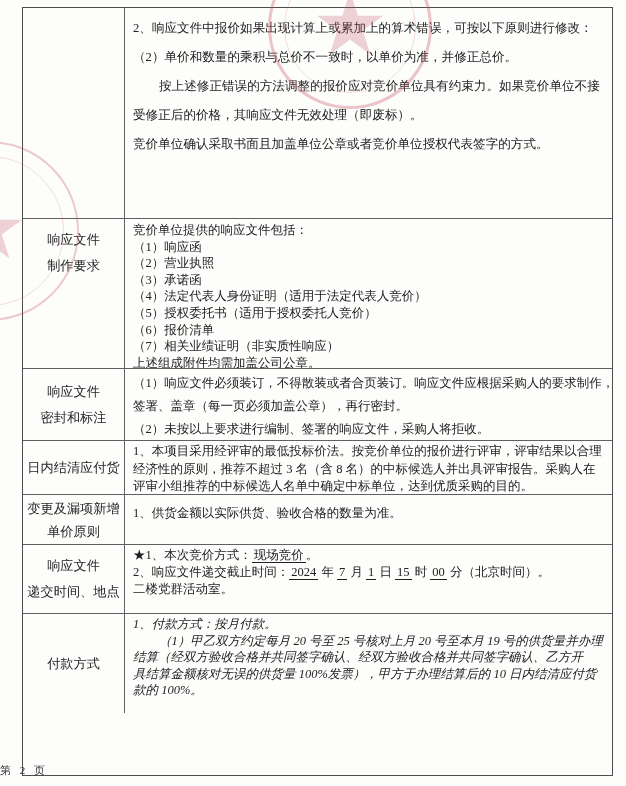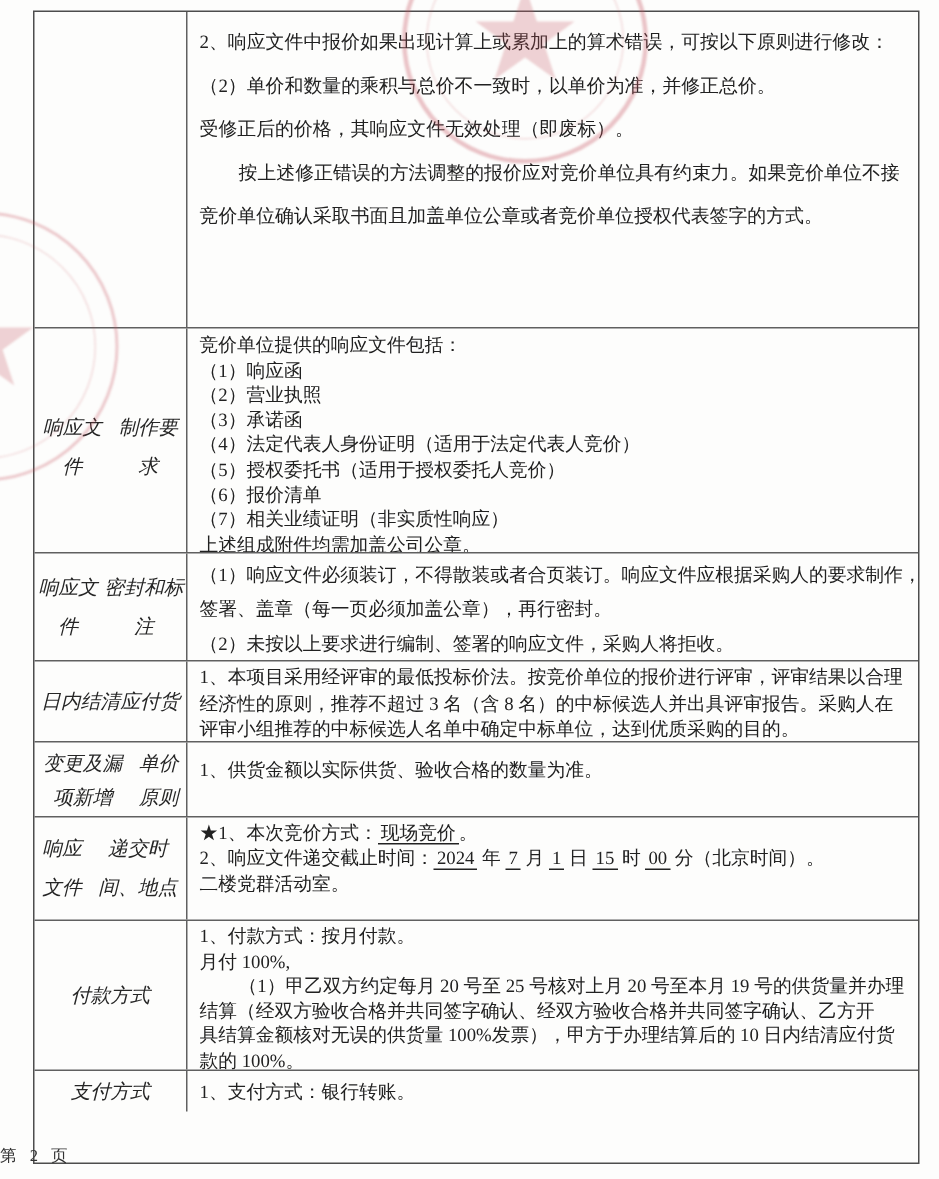--- a/index.html
+++ b/index.html
@@ -15,22 +15,22 @@
   
   .doc-table{
     position:absolute;left:22px;top:7px;width:591px;height:769px;
     box-sizing:border-box;border:1.5px solid #4d4d4d;
   }
   .trow{display:flex;box-sizing:border-box;}
   .trow + .trow{border-top:1px solid #606060;}
   .lcell{
     width:102px;flex-shrink:0;box-sizing:border-box;
     border-right:1px solid #606060;
-    display:flex;flex-direction:row;align-items:center;justify-content:center;
-    font-size:13.2px;line-height:26px;color:#262626;text-align:center;font-style:italic;
+    display:flex;flex-direction:column;align-items:center;justify-content:center;
+    font-size:13.2px;line-height:26px;color:#262626;text-align:center;
   }
   .row2 .lcell{justify-content:flex-start;padding-top:8px;}
   .ccell{
     flex:1;box-sizing:border-box;padding:0 6px 0 8px;
     color:#212121;font-size:12.5px;overflow:hidden;
   }
   .line{white-space:nowrap;}
   .ind2{text-indent:26px;}
   
   .row1 .ccell{padding-top:6px;font-size:12.6px;}
@@ -38,21 +38,21 @@
   .row2 .ccell{padding-top:3px;}
   .row2 .line{line-height:16.6px;}
   .row3 .ccell{padding-top:3px;}
   .row3 .line{line-height:23px;}
   .row4 .ccell{padding-top:2px;}
   .row4 .line{line-height:17.6px;}
   .row5 .ccell{padding-top:9px;}
   .row5 .line{line-height:18px;}
   .row6 .ccell{padding-top:2px;}
   .row6 .line{line-height:17px;}
-  .row7 .ccell{padding-top:2px;}
+  .row7 .ccell{padding-top:2px;font-style:italic;}
   .row7 .line{line-height:16.6px;}
   .row8 .ccell{padding-top:5px;}
   .row8 .line{line-height:18px;}
   .u{border-bottom:1px solid #222;padding:0 2px;}
   
   .stamp{
     position:absolute;border-radius:50%;pointer-events:none;
     filter:blur(0.6px);z-index:5;
   }
   .stamp-top{
@@ -92,22 +92,22 @@
     <div class="stamp-star">★</div>
   </div>
 
   <div class="doc-table">
 
     <div class="trow row1" style="height:210px">
       <div class="lcell"></div>
       <div class="ccell">
         <div class="line">2、响应文件中报价如果出现计算上或累加上的算术错误，可按以下原则进行修改：</div>
         <div class="line">（2）单价和数量的乘积与总价不一致时，以单价为准，并修正总价。</div>
+        <div class="line ind2">按上述修正错误的方法调整的报价应对竞价单位具有约束力。如果竞价单位不接</div>
         <div class="line">受修正后的价格，其响应文件无效处理（即废标）。</div>
-        <div class="line ind2">按上述修正错误的方法调整的报价应对竞价单位具有约束力。如果竞价单位不接</div>
         <div class="line">竞价单位确认采取书面且加盖单位公章或者竞价单位授权代表签字的方式。</div>
       </div>
     </div>
 
     <div class="trow row2" style="height:150px">
       <div class="lcell">
         <div>响应文件</div>
         <div>制作要求</div>
       </div>
       <div class="ccell">
@@ -167,34 +167,25 @@
         <div class="line">二楼党群活动室。</div>
       </div>
     </div>
 
     <div class="trow row7" style="height:100px">
       <div class="lcell">
         <div>付款方式</div>
       </div>
       <div class="ccell">
         <div class="line">1、付款方式：按月付款。</div>
-        <div class="line">月付 100%,</div>
         <div class="line ind2">（1）甲乙双方约定每月 20 号至 25 号核对上月 20 号至本月 19 号的供货量并办理</div>
         <div class="line">结算（经双方验收合格并共同签字确认、经双方验收合格并共同签字确认、乙方开</div>
         <div class="line">具结算金额核对无误的供货量 100%发票），甲方于办理结算后的 10 日内结清应付货</div>
         <div class="line">款的 100%。</div>
       </div>
     </div>
 
-    <div class="trow row8" style="height:28px">
-      <div class="lcell">
-        <div>支付方式</div>
-      </div>
-      <div class="ccell">
-        <div class="line">1、支付方式：银行转账。</div>
-      </div>
-    </div>
 
   </div>
 
   <div class="footer">第 2 页</div>
 
 </div>
 
 </body></html>

